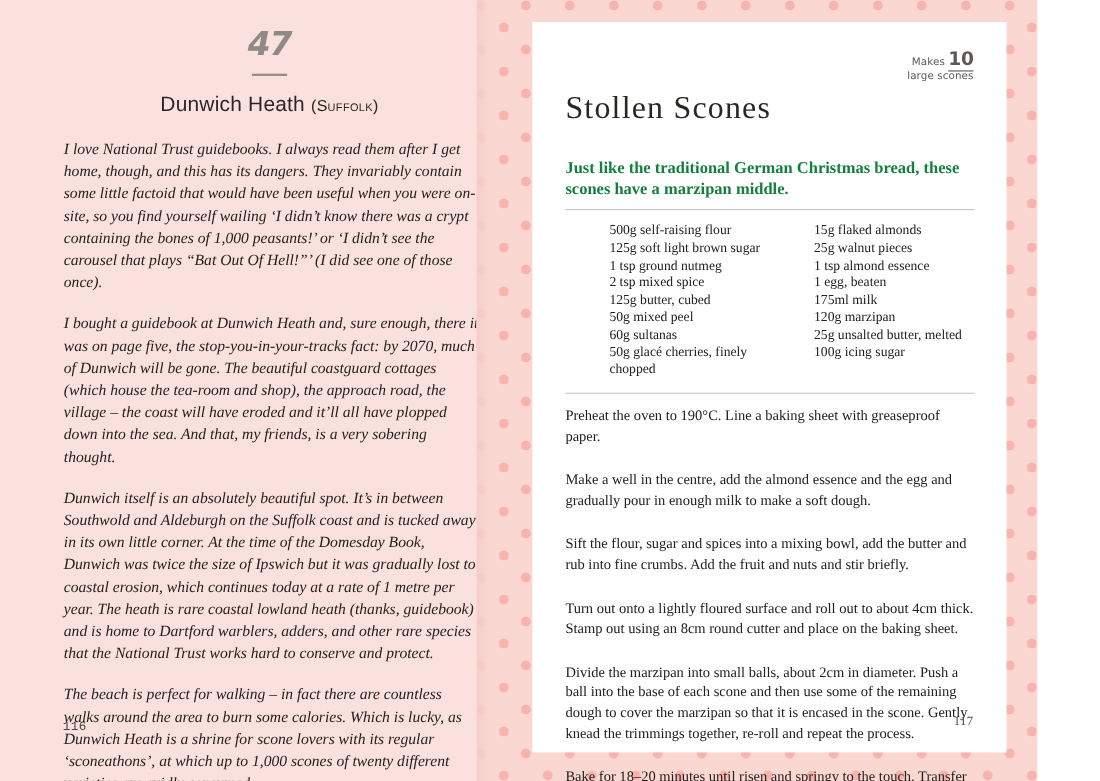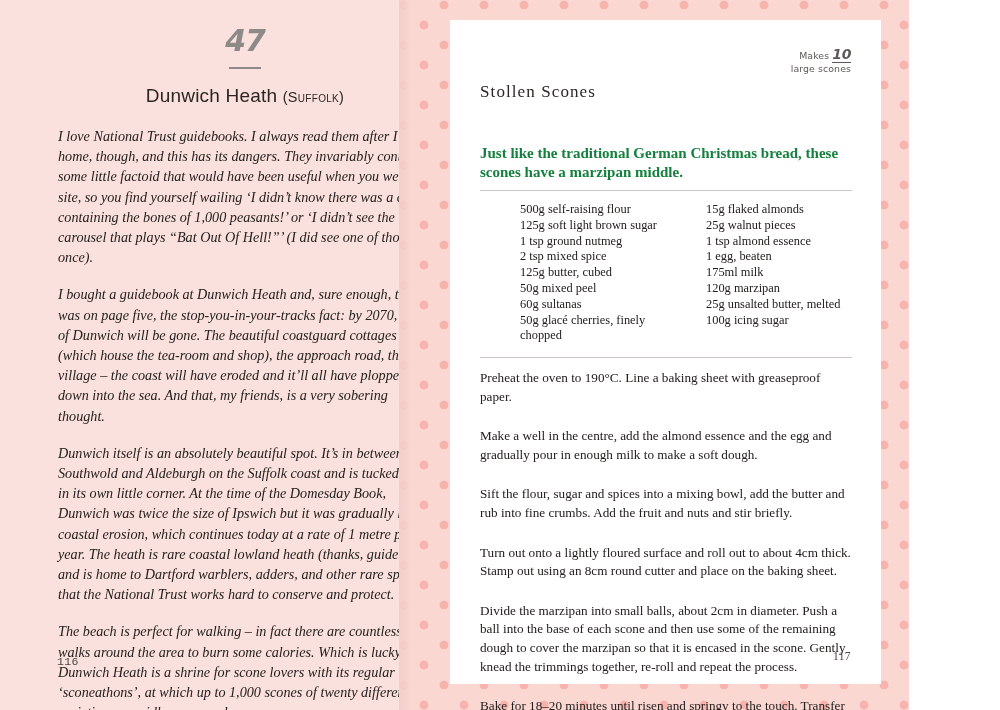--- a/index.html
+++ b/index.html
@@ -16,21 +16,21 @@
   .spread {
     position: relative;
     width: 1000px;
     height: 710px;
     display: flex;
   }
 
   
   .page-left {
     position: relative;
-    width: 399px;
+    width: 433px;
     height: 710px;
     background: #fbe1dd;
     box-sizing: border-box;
   }
   .chapter-block {
     position: absolute;
     top: 26px;
     left: 0;
     width: 490px;
     text-align: center;
@@ -132,32 +132,31 @@
     right: 30px;
     text-align: right;
     font-family: "DejaVu Sans", sans-serif;
     font-size: 9.4px;
     line-height: 12.5px;
     color: #5d5956;
     letter-spacing: 0.1px;
   }
   .makes .count {
     font-weight: bold;
-    font-size: 14px;
+    font-size: 17px;
     letter-spacing: -0.4px;
     border-bottom: 1.4px solid #5d5956;
     padding-bottom: 0px;
-    font-style: italic;
   }
   .recipe-title {
     position: absolute;
     top: 62px;
     left: 30px;
     font-family: "Liberation Serif", serif;
-    font-size: 17px;
+    font-size: 29px;
     color: #2b2623;
     letter-spacing: 1.1px;
   }
   .recipe-intro {
     position: absolute;
     top: 124px;
     left: 30px;
     width: 372px;
     font-family: "Liberation Serif", serif;
     font-weight: bold;

